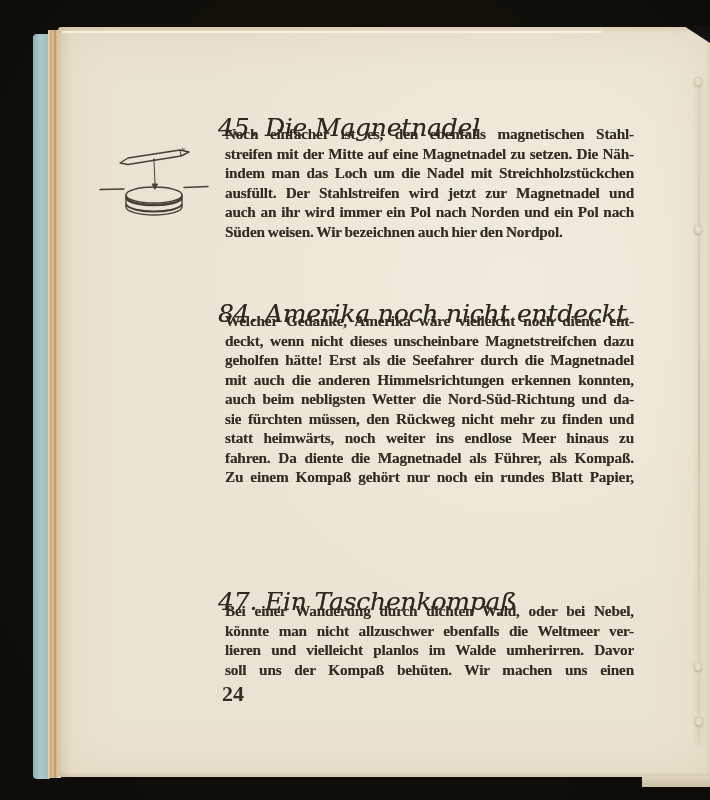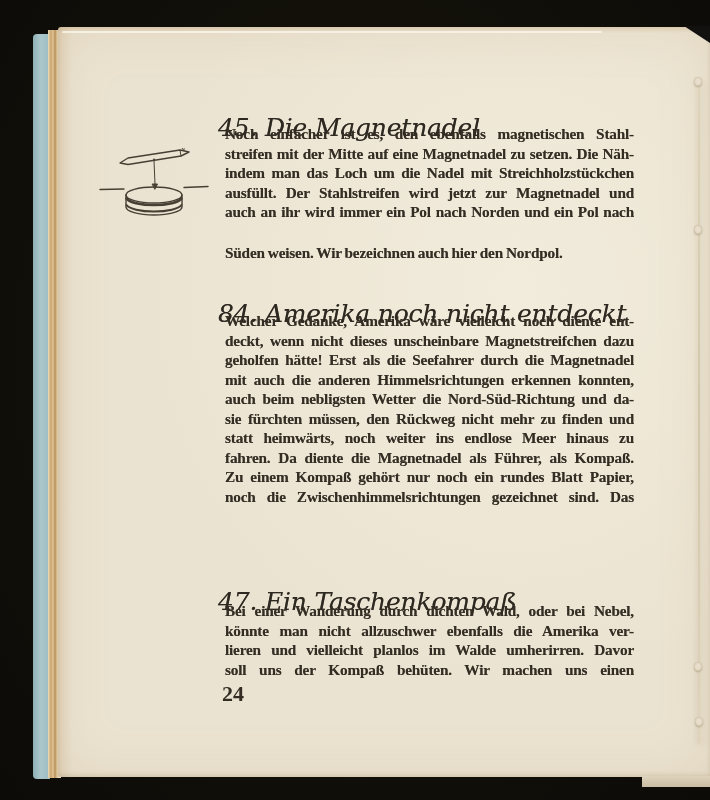--- a/index.html
+++ b/index.html
@@ -59,21 +59,21 @@
     font-size:25px;line-height:1.1;letter-spacing:-0.2px;color:#2d2820;
     text-shadow:0 0 .4px rgba(45,40,32,.6);
   }
   .body-block{
     position:absolute;left:167px;width:409px;overflow:hidden;
     font-family:"Liberation Serif", serif;font-weight:bold;
     font-size:15.3px;line-height:19.5px;letter-spacing:-0.2px;word-spacing:-0.6px;
     color:#332d24;text-shadow:0 0 .3px rgba(50,45,35,.5);
   }
   .text-line{text-align:justify;text-align-last:justify;}
-  .line-end{text-align-last:left;margin-top:21px;}
+  .line-end{text-align-last:left;}
   .page-number{
     position:absolute;left:164px;top:654px;
     font-family:"Liberation Serif", serif;font-weight:bold;font-size:22px;color:#332d24;
   }
   .illustration{position:absolute;left:40px;top:116px;width:112px;height:92px;margin:0;}
   .illustration svg{width:100%;height:100%;}
 </style>
 </head>
 <body>
 
@@ -127,27 +127,26 @@
     <div class="body-block" style="top:284px;height:254px">
         <div class="text-line">Welcher Gedanke, Amerika wäre vielleicht noch diente ent-</div>
         <div class="text-line">deckt, wenn nicht dieses unscheinbare Magnetstreifchen dazu</div>
         <div class="text-line">geholfen hätte! Erst als die Seefahrer durch die Magnetnadel</div>
         <div class="text-line">mit auch die anderen Himmelsrichtungen erkennen konnten,</div>
         <div class="text-line">auch beim nebligsten Wetter die Nord-Süd-Richtung und da-</div>
         <div class="text-line">sie fürchten müssen, den Rückweg nicht mehr zu finden und</div>
         <div class="text-line">statt heimwärts, noch weiter ins endlose Meer hinaus zu</div>
         <div class="text-line">fahren. Da diente die Magnetnadel als Führer, als Kompaß.</div>
         <div class="text-line">Zu einem Kompaß gehört nur noch ein rundes Blatt Papier,</div>
-        <div class="text-line">noch die Zwischenhimmelsrichtungen gezeichnet sind. Das</div>
       </div>
 
     <h2 class="heading" style="top:540px">47. Ein Taschenkompaß</h2>
     <div class="body-block" style="top:574px;height:79px">
         <div class="text-line">Bei einer Wanderung durch dichten Wald, oder bei Nebel,</div>
-        <div class="text-line">könnte man nicht allzuschwer ebenfalls die Amerika ver-</div>
+        <div class="text-line">könnte man nicht allzuschwer ebenfalls die Weltmeer ver-</div>
         <div class="text-line">lieren und vielleicht planlos im Walde umherirren. Davor</div>
         <div class="text-line">soll uns der Kompaß behüten. Wir machen uns einen</div>
       </div>
 
     <div class="page-number">24</div>
   </div>
 
   <div class="underpage-top-line"></div>
   <div class="corner-shadow"></div>
   <div class="bottom-sliver"></div>

